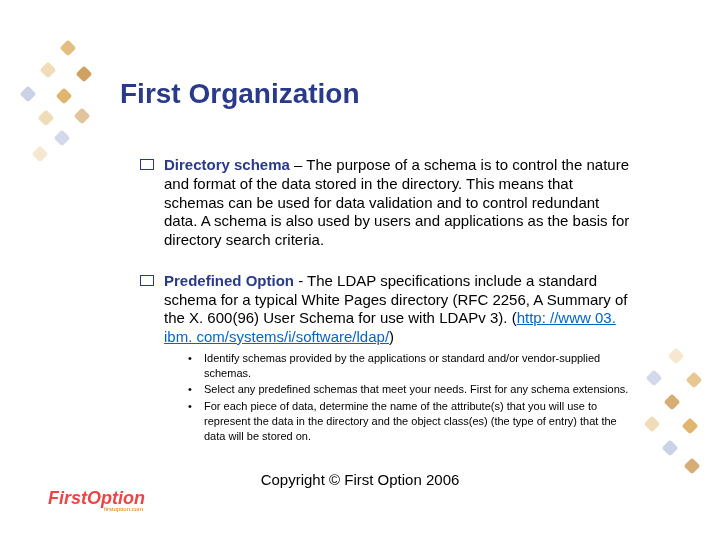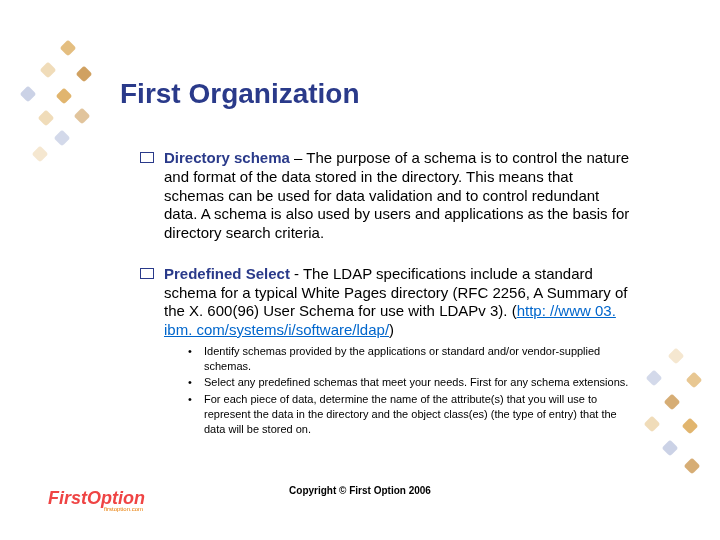--- a/index.html
+++ b/index.html
@@ -30,21 +30,21 @@
     position: absolute;
     top: 78px;
     left: 120px;
     font-size: 28px;
     font-weight: bold;
     color: #2a3a8a;
     font-family: Arial, sans-serif;
   }
   .content {
     position: absolute;
-    top: 149px;
+    top: 156px;
     left: 140px;
     right: 90px;
   }
   .bullet-item {
     display: flex;
     align-items: flex-start;
     margin-bottom: 22px;
     font-size: 15px;
     line-height: 1.25;
     color: #000;
@@ -98,25 +98,25 @@
     font-size: 6px;
     color: #e87b00;
     font-style: normal;
     font-weight: normal;
     margin-top: -3px;
     text-align: right;
     padding-right: 2px;
   }
   .copyright {
     position: absolute;
-    bottom: 44px;
+    bottom: 52px;
     left: 50%;
     transform: translateX(-50%);
-    font-size: 10px;
-    font-weight: bold;
+    font-size: 15px;
+    font-weight: normal;
     color: #000;
   }
 </style>
 </head>
 <body>
 
 <div class="deco-dots deco-top">
   <span class="dot" style="background:#d9a24a;top:12px;left:62px;opacity:.7"></span>
   <span class="dot" style="background:#e6c48a;top:34px;left:42px;opacity:.6"></span>
   <span class="dot" style="background:#c48a3a;top:38px;left:78px;opacity:.8"></span>
@@ -146,21 +146,21 @@
   <div class="bullet-item">
     <div class="bullet-marker"></div>
     <div class="bullet-body">
       <span class="bullet-heading">Directory schema</span><span> – </span><span>The purpose of a schema is to control the nature and format of the data stored in the directory. This means that schemas can be used for data validation and to control redundant data. A schema is also used by users and applications as the basis for directory search criteria.</span>
     </div>
   </div>
 
   <div class="bullet-item">
     <div class="bullet-marker"></div>
     <div class="bullet-body">
-      <span class="bullet-heading">Predefined Select</span><span> -  </span><span>The LDAP specifications include a standard schema for a typical White Pages directory (RFC 2256, A Summary of the X. 600(96) User Schema for use with LDAPv 3). (</span><span class="link-text">http: //www 03. ibm. com/systems/i/software/ldap/</span><span>)</span>
+      <span class="bullet-heading">Predefined Option</span><span> -  </span><span>The LDAP specifications include a standard schema for a typical White Pages directory (RFC 2256, A Summary of the X. 600(96) User Schema for use with LDAPv 3). (</span><span class="link-text">http: //www 03. ibm. com/systems/i/software/ldap/</span><span>)</span>
 
       <div class="sub-list">
         <div class="sub-item">
           <span class="sub-marker">•</span>
           <span>Identify schemas provided by the applications or  standard and/or vendor-supplied schemas.</span>
         </div>
         <div class="sub-item">
           <span class="sub-marker">•</span>
           <span>Select any predefined schemas that meet your needs.  First for any schema extensions.</span>
         </div>

